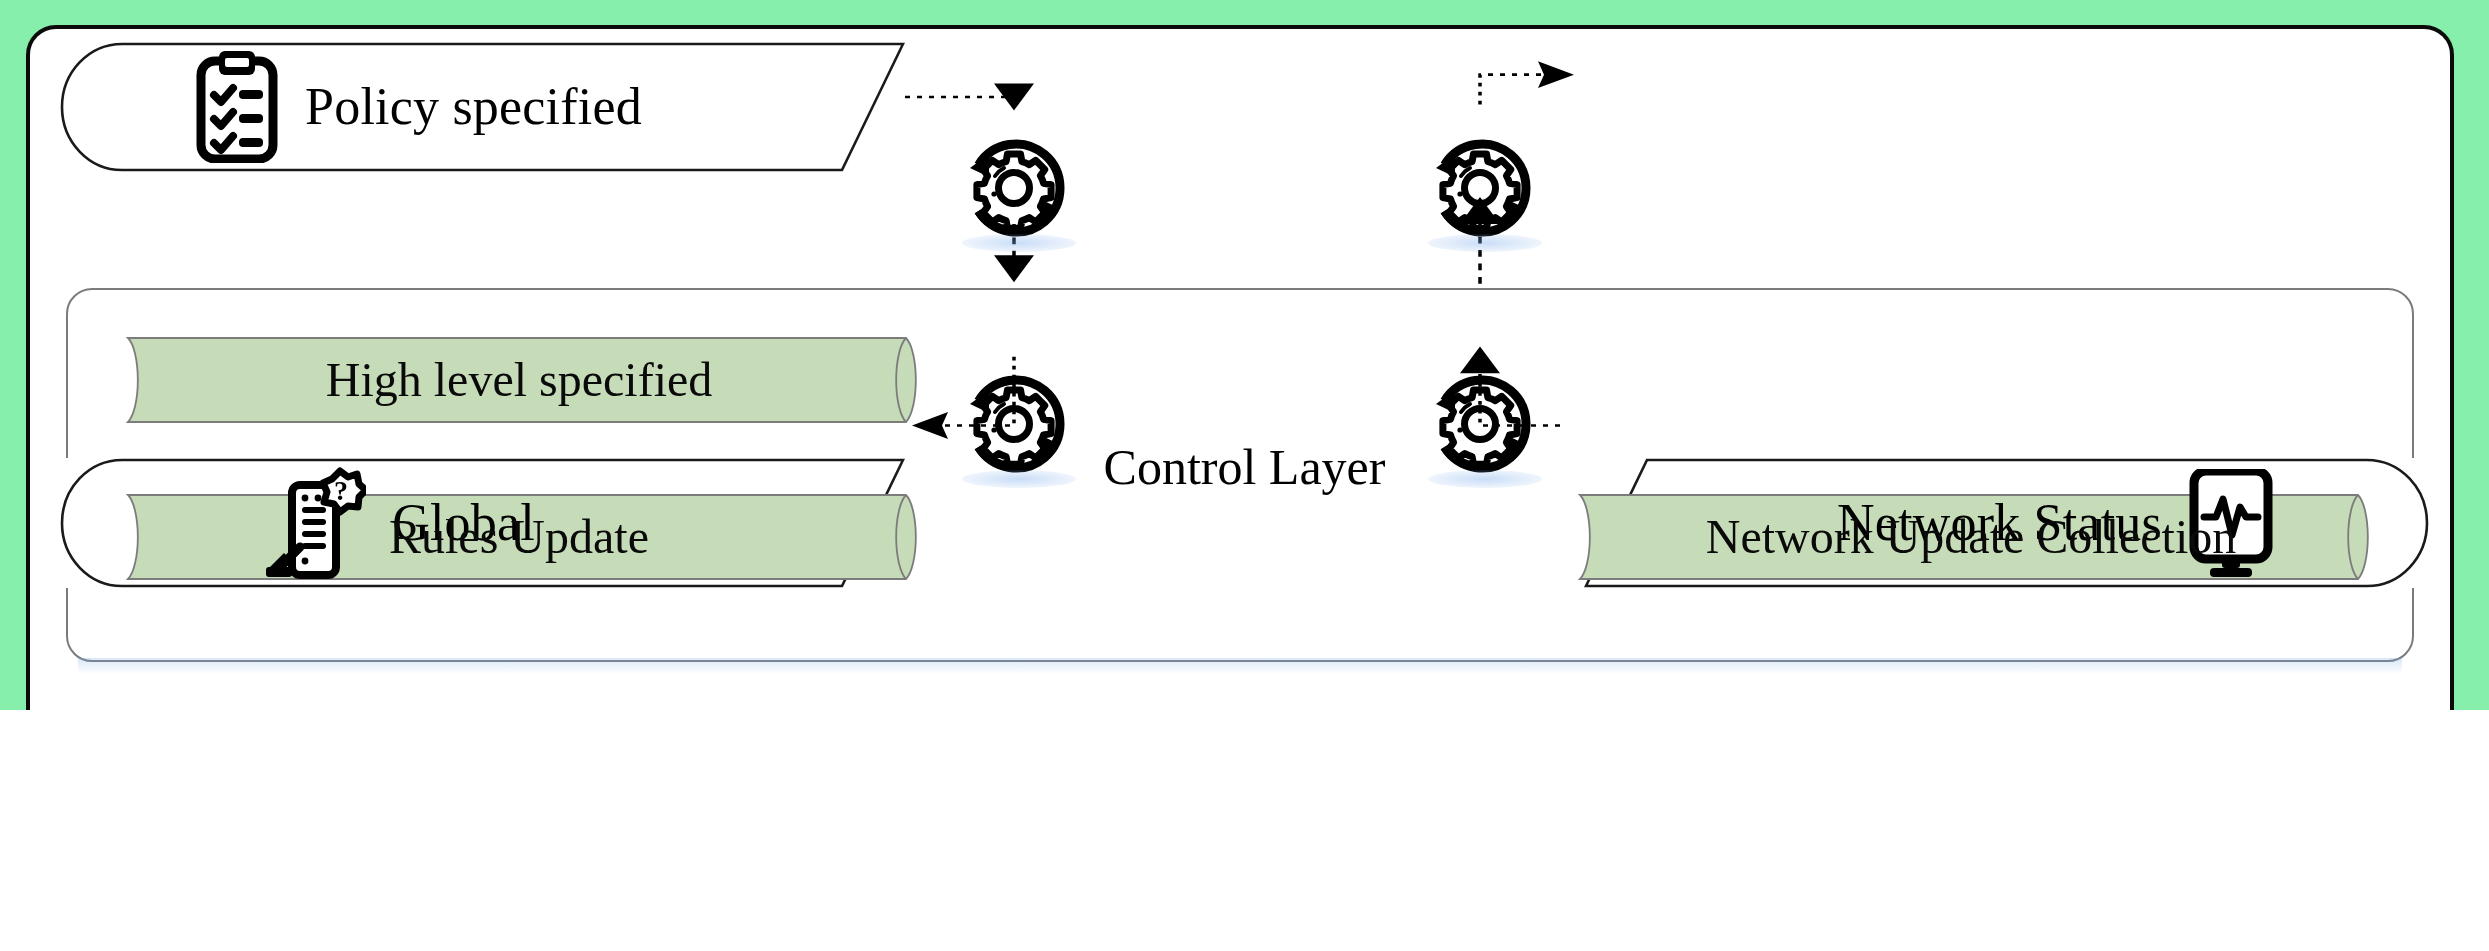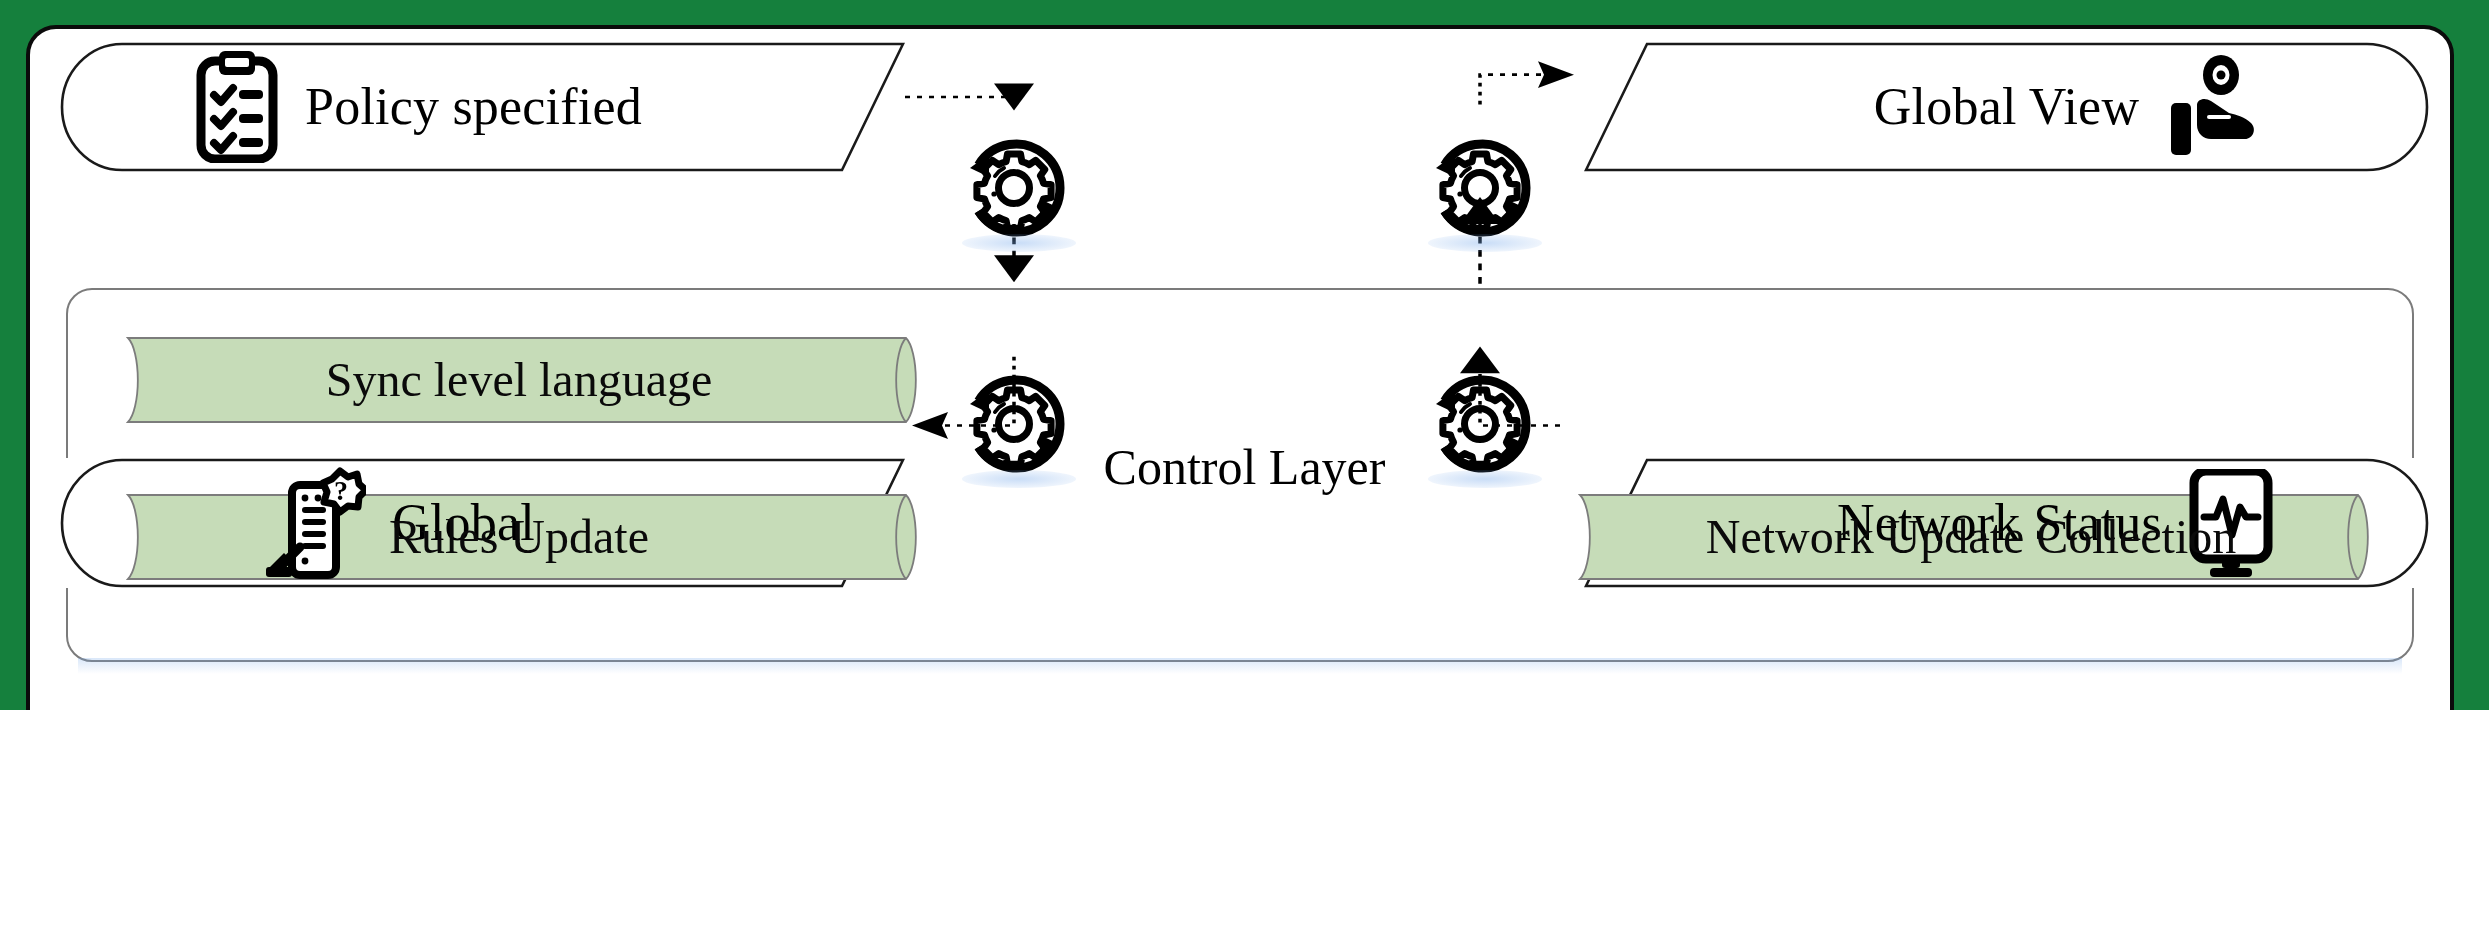--- a/index.html
+++ b/index.html
@@ -8,21 +8,21 @@
     padding: 0;
     background: #ffffff;
   }
   body {
     font-family: "Liberation Serif", "DejaVu Serif", serif;
   }
   #diagram-root {
     position: relative;
     width: 2489px;
     height: 710px;
-    background: #15803d;
+    background: #86efac;
     overflow: hidden;
     text-decoration: underline;
   }
 
   
   .outer-frame {
     position: absolute;
     left: 26px;
     top: 25px;
     width: 2428px;
@@ -236,42 +236,20 @@
             <rect x="44" y="63" width="24" height="9" rx="4"></rect>
             <rect x="44" y="87" width="24" height="9" rx="4"></rect>
           </g>
         </svg>
       </span>
       <span class="banner-label">Policy specified</span>
       <span style="width:90px;flex:0 0 auto;"></span>
     </div>
   </div>
 
-  <div class="banner" style="left:1584px; top:42px; width:845px; height:130px;">
-    <div class="banner-shape">
-      <svg viewBox="0 0 845 130" preserveAspectRatio="none" xmlns="http://www.w3.org/2000/svg">
-        <path d="M63,2 L783,2 A60,63 0 0 1 783,128 L2,128 Z" fill="#ffffff" stroke="#1a1a1a" stroke-width="2.6"></path>
-      </svg>
-    </div>
-    <div class="banner-inner">
-      <span style="width:90px;flex:0 0 auto;"></span>
-      <span class="banner-label">Global View</span>
-      <span class="banner-icon" style="margin-right:-6px;">
-        <svg width="96" height="104" viewBox="0 0 96 104" xmlns="http://www.w3.org/2000/svg">
-          <ellipse cx="56" cy="20" rx="18" ry="20" fill="#000"></ellipse>
-          <ellipse cx="56" cy="20" rx="8.5" ry="10" fill="#fff"></ellipse>
-          <circle cx="56" cy="20" r="4.5" fill="#000"></circle>
-          <rect x="6" y="48" width="20" height="52" rx="5" fill="#000"></rect>
-          <path d="M32,50 C32,44 40,42 46,46 L64,58 C72,60 80,62 86,68
-                   C92,74 88,84 80,84 L46,84 C38,84 32,78 32,70 Z" fill="#000"></path>
-          <path d="M44,62 L64,62" stroke="#fff" stroke-width="4" stroke-linecap="round"></path>
-        </svg>
-      </span>
-    </div>
-  </div>
 
   <div class="banner" style="left:60px; top:458px; width:845px; height:130px;">
     <div class="banner-shape">
       <svg viewBox="0 0 845 130" preserveAspectRatio="none" xmlns="http://www.w3.org/2000/svg">
         <path d="M62,2 L843,2 L782,128 L62,128 A60,63 0 0 1 62,2 Z" fill="#ffffff" stroke="#1a1a1a" stroke-width="2.6"></path>
       </svg>
     </div>
     <div class="banner-inner">
       <span class="banner-icon" style="margin-left:-18px;">
         <svg width="100" height="112" viewBox="0 0 100 112" xmlns="http://www.w3.org/2000/svg">
@@ -318,21 +296,21 @@
     </div>
   </div>
 
   <div class="cyl" style="left:110px; top:337px; width:818px; height:86px;">
     <div class="cyl-shape">
       <svg viewBox="0 0 818 86" preserveAspectRatio="none" xmlns="http://www.w3.org/2000/svg">
         <path d="M18,1 L796,1 A14,44 0 0 1 796,85 L18,85 A14,44 0 0 0 18,1 Z" fill="#c6dcb8" stroke="#7c7c7c" stroke-width="1.8"></path>
         <path d="M796,1 A14,44 0 0 0 796,85" fill="none" stroke="#7c7c7c" stroke-width="1.8"></path>
       </svg>
     </div>
-    <span class="cyl-label">Sync level language</span>
+    <span class="cyl-label">High level specified</span>
   </div>
 
   <div class="cyl" style="left:110px; top:494px; width:818px; height:86px;">
     <div class="cyl-shape">
       <svg viewBox="0 0 818 86" preserveAspectRatio="none" xmlns="http://www.w3.org/2000/svg">
         <path d="M18,1 L796,1 A14,44 0 0 1 796,85 L18,85 A14,44 0 0 0 18,1 Z" fill="#c6dcb8" stroke="#7c7c7c" stroke-width="1.8"></path>
         <path d="M796,1 A14,44 0 0 0 796,85" fill="none" stroke="#7c7c7c" stroke-width="1.8"></path>
       </svg>
     </div>
     <span class="cyl-label">Rules Update</span>

